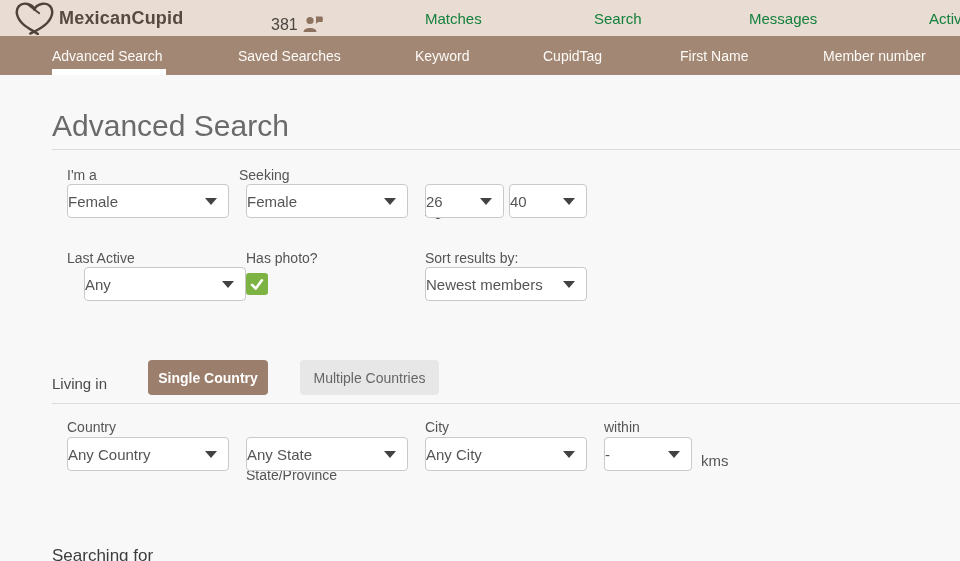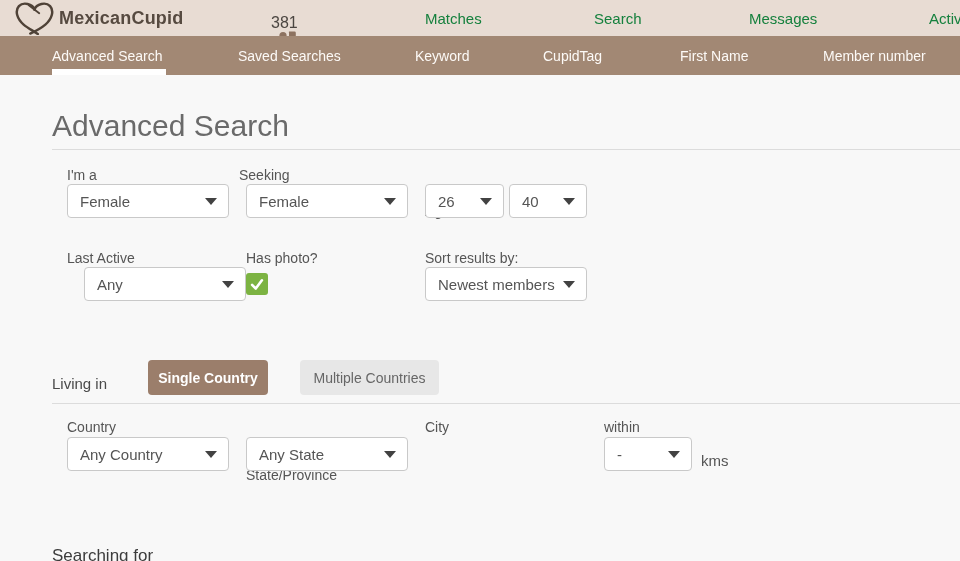--- a/index.html
+++ b/index.html
@@ -11,21 +11,21 @@
   }
 
   
   .header {
     position: absolute; top: 0; left: 0; width: 960px; height: 36px;
     background: #e8dcd3;
   }
   .brand-wrap { position: absolute; left: 13px; top: 1px; display: flex; align-items: center; }
   .brand-heart { width: 43px; height: 34px; }
   .brand-text { font-size: 18px; font-weight: bold; color: #564a40; letter-spacing: 0.2px; margin-left: 3px; }
-  .notif-wrap { position: absolute; left: 271px; top: 14px; height: 36px; display: flex; align-items: center; cursor: pointer; flex-direction: column; }
+  .notif-wrap { position: absolute; left: 271px; top: 7px; height: 36px; display: flex; align-items: center; cursor: pointer; }
   .notif-count { font-size: 16px; color: #4b4641; margin-right: 4px; }
   .person-icon { width: 22px; height: 19px; margin-top: -2px; }
   .topnav-item {
     position: absolute; top: 0; height: 36px; display: flex; align-items: center;
     font-size: 15px; color: #15803d; cursor: pointer; white-space: nowrap;
   }
   .topnav-matches  { left: 425px; }
   .topnav-search   { left: 594px; }
   .topnav-messages { left: 749px; }
   .topnav-activity { left: 929px; }
@@ -59,21 +59,21 @@
   .divider-1 { top: 149px; }
   .divider-2 { top: 403px; }
 
   .field-label {
     position: absolute; font-size: 14px; color: #555; white-space: nowrap;
   }
   .select {
     position: absolute; height: 34px; background: #fff;
     border: 1px solid #c9c9c9; border-radius: 4px;
     display: flex; align-items: center;
-    padding-left: 12px; padding-right: 26px;
+    padding-left: 0; padding-right: 26px;
     font-size: 15px; color: #555; cursor: pointer; white-space: nowrap;
   }
   .select .arrow {
     position: absolute; right: 11px; top: 50%; margin-top: -3px;
     width: 0; height: 0;
     border-left: 6px solid transparent; border-right: 6px solid transparent;
     border-top: 7px solid #424242;
   }
   .w-std { width: 162px; }
 
@@ -194,20 +194,24 @@
     <span class="arrow"></span>
   </div>
 
   <div class="field-label" style="left:246px; top:419px;margin-top:48px;">State/Province</div>
   <div class="select w-std" style="left:246px; top:437px;">
     <span>Any State</span>
     <span class="arrow"></span>
   </div>
 
   <div class="field-label" style="left:425px; top:419px;">City</div>
+  <div class="select w-std" style="left:425px; top:437px;">
+    <span>Any City</span>
+    <span class="arrow"></span>
+  </div>
 
   <div class="field-label" style="left:604px; top:419px;">within</div>
   <div class="select" style="left:604px; top:437px; width:88px;">
     <span>-</span>
     <span class="arrow"></span>
   </div>
   <div class="kms-label">kms</div>
 
   <div class="searching-title">Searching for</div>
 

